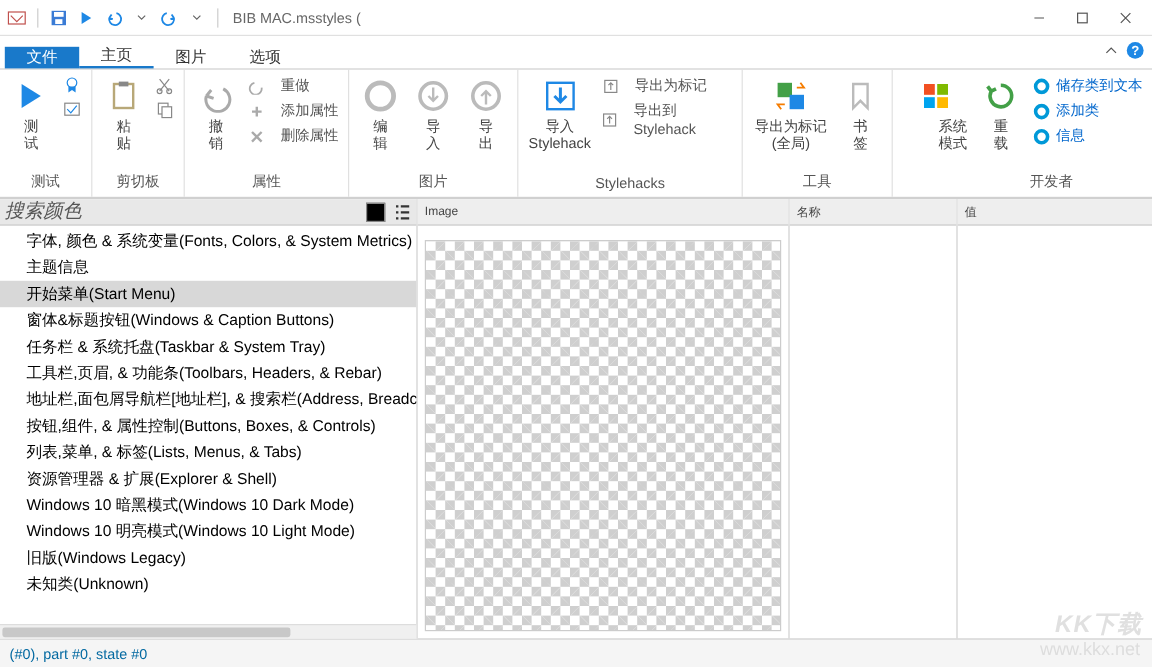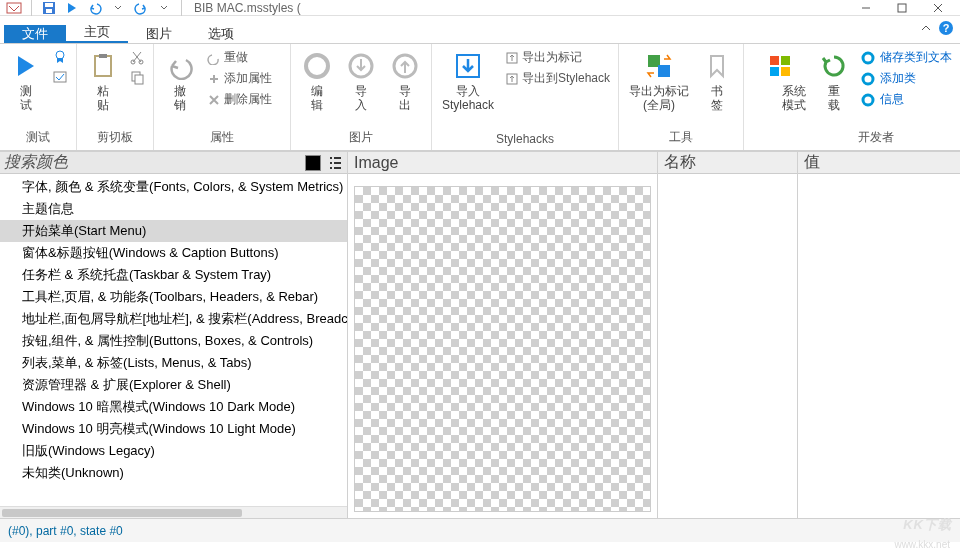--- a/index.html
+++ b/index.html
@@ -1,19 +1,19 @@
 <!DOCTYPE html>
 <html><head>
 <meta charset="utf-8">
 <style>
 * { margin: 0; padding: 0; box-sizing: border-box; font-family: "Microsoft YaHei", "Segoe UI", Arial, sans-serif; }
 body { width: 960px; height: 556px; background: #fff; font-size: 12px; color: #333; overflow: hidden; position: relative; }
 
 
-.titlebar { height: 16px; background: #fff; display: flex; align-items: center; padding: 0 4px; border-bottom: 1px solid #e0e0e0; }
+.titlebar { height: 30px; background: #fff; display: flex; align-items: center; padding: 0 4px; border-bottom: 1px solid #e0e0e0; }
 .titlebar .qat { display: flex; align-items: center; gap: 3px; }
 .titlebar .qat-btn { width: 20px; height: 20px; display: flex; align-items: center; justify-content: center; cursor: pointer; }
 .titlebar .qat-sep { width: 1px; height: 16px; background: #ccc; margin: 0 4px; }
 .titlebar .title { margin-left: 8px; color: #666; font-size: 12px; flex: 1; }
 .titlebar .wincontrols { display: flex; }
 .titlebar .wc { width: 36px; height: 24px; display: flex; align-items: center; justify-content: center; color: #666; cursor: pointer; }
 
 
 .tabstrip { height: 28px; background: #fff; display: flex; align-items: flex-end; border-bottom: 1px solid #d0d0d0; padding-left: 4px; position: relative; }
 .tab { padding: 0 18px; font-size: 13px; color: #333; cursor: pointer; position: relative; }
@@ -23,56 +23,56 @@
 
 
 .ribbon { height: 108px; background: #fff; display: flex; border-bottom: 2px solid #d0d0d0; }
 .rgroup { border-right: 1px solid #e0e0e0; display: flex; flex-direction: column; padding: 4px 6px 0 6px; }
 .rgroup .rbody { flex: 1; display: flex; align-items: flex-start; gap: 4px; }
 .rgroup .rlabel { text-align: center; font-size: 12px; color: #555; padding: 2px 0 4px 0; }
 .vbtn { display: flex; flex-direction: column; align-items: center; justify-content: center; min-width: 40px; padding: 2px 4px; cursor: pointer; }
 .vbtn .ico { width: 32px; height: 32px; display: flex; align-items: center; justify-content: center; }
 .vbtn .lbl { font-size: 12px; color: #444; text-align: center; line-height: 14px; margin-top: 2px; }
 .mini-col { display: flex; flex-direction: column; gap: 2px; }
-.mini-btn { display: flex; align-items: center; gap: 2px; font-size: 12px; color: #555; padding: 1px 2px; cursor: pointer; }
+.mini-btn { display: flex; align-items: center; gap: 12px; font-size: 12px; color: #555; padding: 1px 2px; cursor: pointer; }
 .mini-ico { width: 16px; height: 16px; display: flex; align-items: center; justify-content: center; }
 .link-item { display: flex; align-items: center; gap: 4px; font-size: 12px; color: #0066cc; padding: 1px 2px; cursor: pointer; white-space: nowrap; }
 
 
 .main { display: flex; height: calc(556px - 30px - 28px - 108px - 24px); }
 .left-pane { width: 348px; border-right: 1px solid #d0d0d0; display: flex; flex-direction: column; background: #fff; }
 .search-row { height: 22px; background: #e8e8e8; border-bottom: 1px solid #ccc; display: flex; align-items: center; padding: 0 4px; }
 .search-label { flex: 1; font-style: italic; color: #555; font-size: 16px; }
 .color-sw { width: 16px; height: 16px; background: #000; border: 1px solid #888; margin-right: 6px; cursor: pointer; }
 .list-icon { width: 16px; height: 16px; cursor: pointer; }
 .tree { flex: 1; overflow-y: auto; overflow-x: hidden; padding: 2px 0; }
 .tree-item { padding: 2px 8px 2px 22px; font-size: 13px; color: #000; cursor: pointer; white-space: nowrap; line-height: 18px; }
 .tree-item.selected { background: #d8d8d8; }
 .tree-scroll { height: 12px; background: #f0f0f0; border-top: 1px solid #ddd; position: relative; }
 .tree-scroll .thumb { position: absolute; left: 2px; top: 2px; height: 8px; width: 240px; background: #c8c8c8; border-radius: 2px; }
 .right-pane { flex: 1; display: flex; }
 .center-col { flex: 0 0 310px; border-right: 1px solid #d0d0d0; display: flex; flex-direction: column; }
-.hdr { height: 22px; background: #eee; border-bottom: 1px solid #ccc; display: flex; align-items: center; padding: 0 6px; font-size: 16px; color: #444; }
+.hdr { height: 22px; background: #eee; border-bottom: 1px solid #ccc; display: flex; align-items: center; padding: 0 6px; font-size: 10px; color: #444; }
 .checker-wrap { flex: 1; padding: 12px 6px 6px 6px; }
 .checker { width: 100%; height: 100%; background-image:
   linear-gradient(45deg, #cfcfcf 25%, transparent 25%),
   linear-gradient(-45deg, #cfcfcf 25%, transparent 25%),
   linear-gradient(45deg, transparent 75%, #cfcfcf 75%),
   linear-gradient(-45deg, transparent 75%, #cfcfcf 75%);
   background-size: 16px 16px;
   background-position: 0 0, 0 8px, 8px -8px, -8px 0;
   background-color: #fff; border: 1px solid #ccc; }
 .name-col { flex: 0 0 140px; border-right: 1px solid #d0d0d0; }
 .value-col { flex: 1; }
 
 
 .statusbar { height: 24px; background: #f5f5f5; border-top: 1px solid #d0d0d0; display: flex; align-items: center; padding: 0 8px; font-size: 12px; color: #0369a1; }
 
-.watermark { position: absolute; right: 8px; bottom: 22px; font-size: 13px; font-weight: bold; color: #e0e0e0; font-style: italic; letter-spacing: 1px; pointer-events: none; }
-.watermark-sub { position: absolute; right: 10px; bottom: 6px; font-size: 10px; color: #ddd; pointer-events: none; }
+.watermark { position: absolute; right: 8px; bottom: 22px; font-size: 20px; font-weight: bold; color: #e0e0e0; font-style: italic; letter-spacing: 1px; pointer-events: none; }
+.watermark-sub { position: absolute; right: 10px; bottom: 6px; font-size: 15px; color: #ddd; pointer-events: none; }
 
 svg { display: block; }
 </style>
 </head>
 <body>
 
 <div class="titlebar">
   <div class="qat">
     <div class="qat-btn">
       <svg width="16" height="16">

